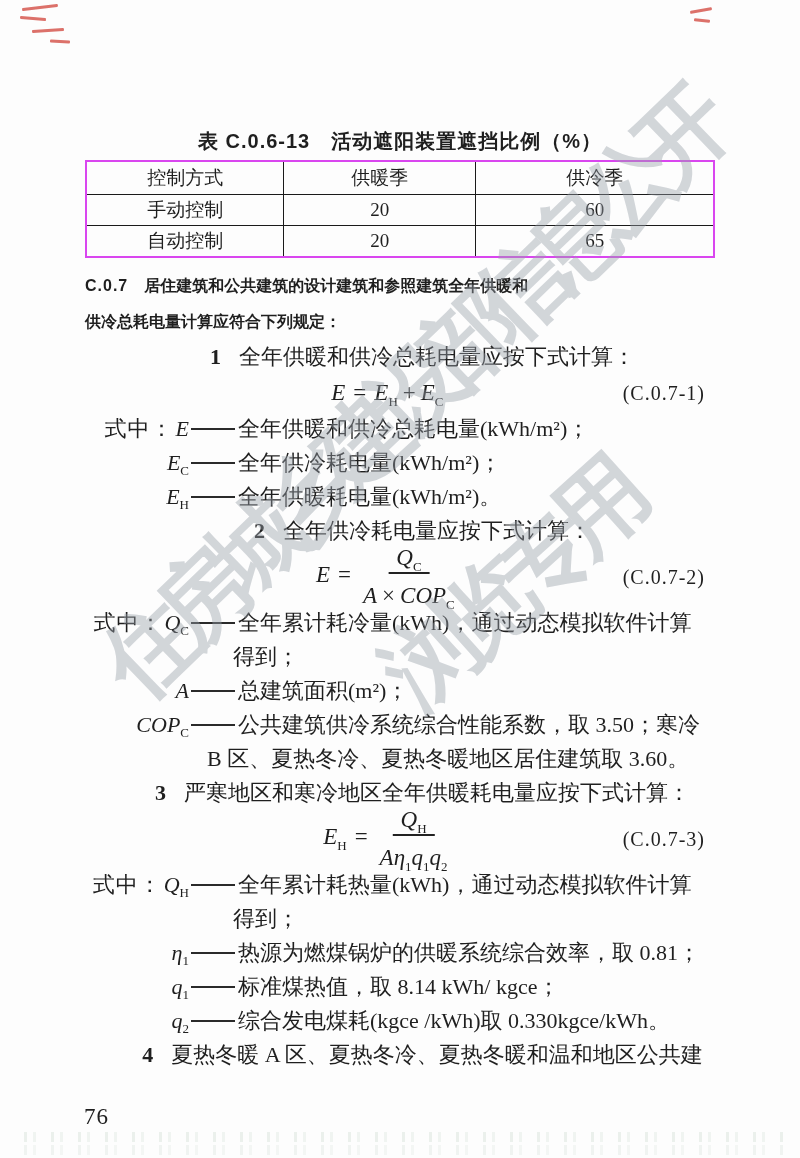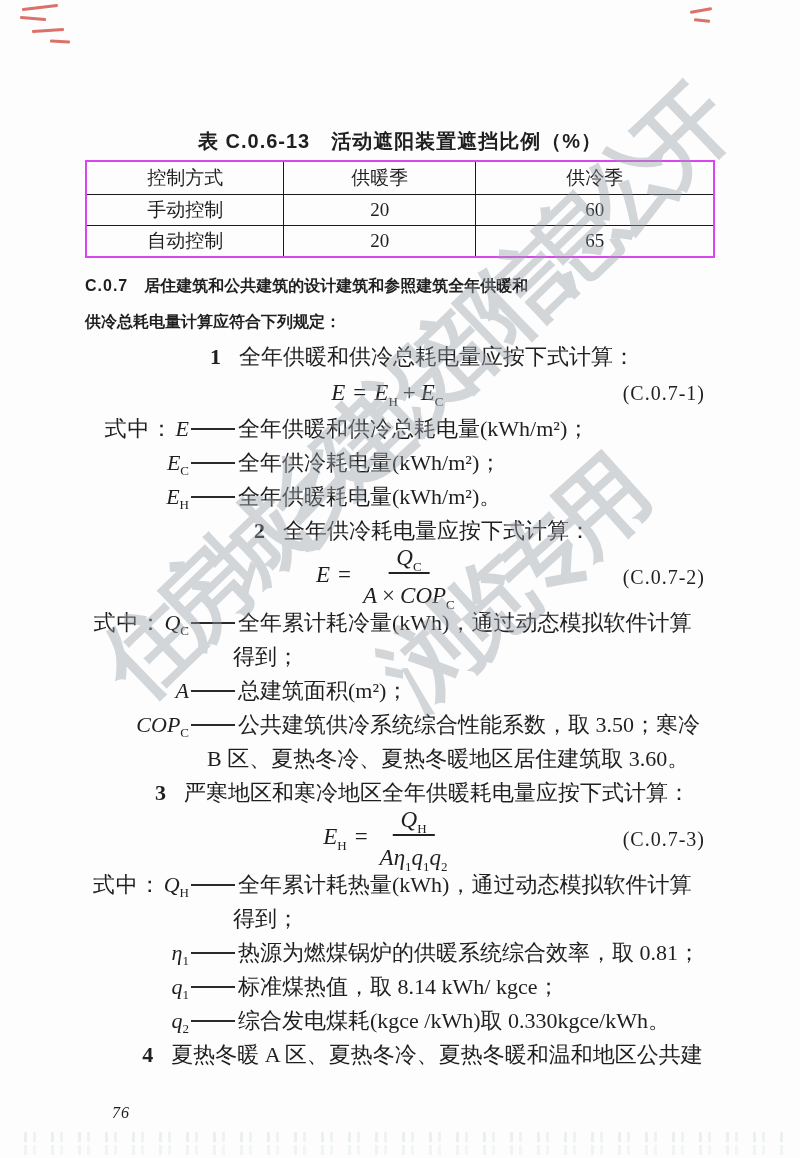--- a/index.html
+++ b/index.html
@@ -109,22 +109,22 @@
   .defrow{display:flex;align-items:baseline;height:34px;line-height:34px;font-size:22px;white-space:nowrap;}
   .def-left{flex:0 0 104px;display:flex;justify-content:flex-end;align-items:baseline;}
   .def-prefix{font-style:normal;letter-spacing:1px;text-align:center;}
   .def-sym{font-style:italic;margin-left:2px;}
   .def-dash{flex:0 0 44px;height:2px;background:#2a2a2a;align-self:center;margin:0 3px 0 2px;}
   .def-desc{font-size:22px;}
   .def-cont{margin-left:148px;height:34px;line-height:34px;font-size:22px;}
   .def-cont.b{margin-left:122px;}
   
   .pageno{
-    position:absolute;left:112px;top:1104px;z-index:2;
-    font-style:italic;font-size:16px;letter-spacing:1px;
+    position:absolute;left:84px;top:1104px;z-index:2;
+    font-size:23px;letter-spacing:1px;
   }
 </style>
 </head>
 <body>
 
 <div class="wm wm1">住房城乡建设部信息公开</div>
 <div class="wm wm2">浏览专用</div>
 
 <div class="redmarks red-tl">
   <span class="s1"></span>

